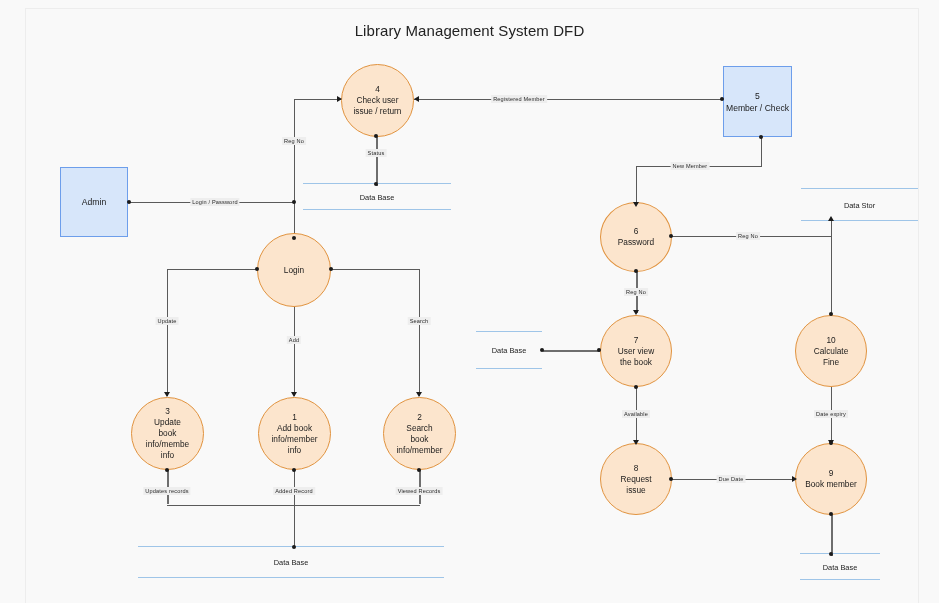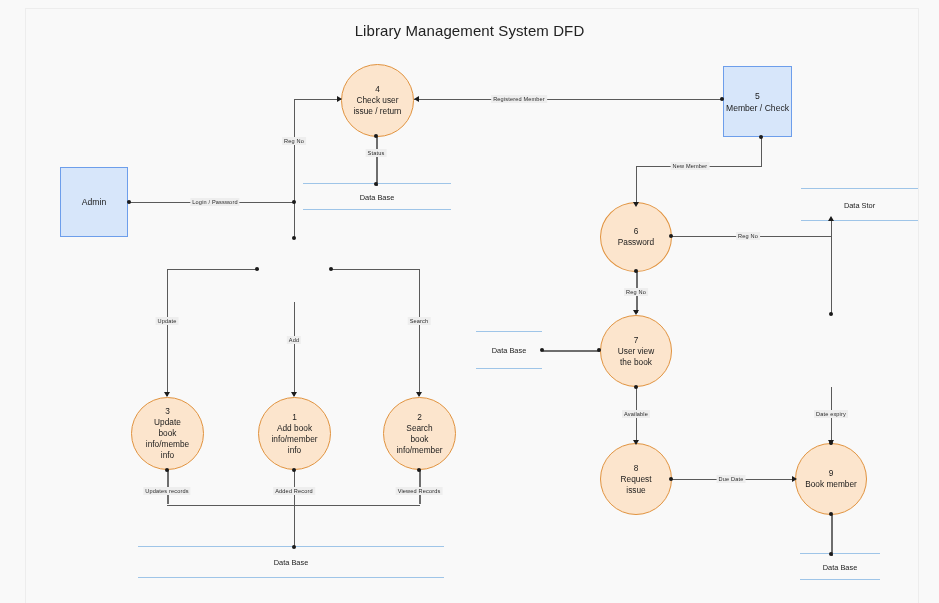--- a/index.html
+++ b/index.html
@@ -242,20 +242,24 @@
       <div class="num">5</div>
       <div class="lbl">Member / Check</div>
     </div>
 
     <div class="proc" style="left:341px;top:64px;width:73px;height:73px;">
       <div class="num">4</div>
       <div class="lbl">Check user
 issue / return</div>
     </div>
 
+    <div class="proc" style="left:257px;top:233px;width:74px;height:74px;">
+      <div class="num"></div>
+      <div class="lbl">Login</div>
+    </div>
 
     <div class="proc" style="left:131px;top:397px;width:73px;height:73px;">
       <div class="num">3</div>
       <div class="lbl">Update
 book
 info/membe
 info</div>
     </div>
 
     <div class="proc" style="left:258px;top:397px;width:73px;height:73px;">
@@ -276,20 +280,25 @@
       <div class="num">6</div>
       <div class="lbl">Password</div>
     </div>
 
     <div class="proc" style="left:600px;top:315px;width:72px;height:72px;">
       <div class="num">7</div>
       <div class="lbl">User view
 the book</div>
     </div>
 
+    <div class="proc" style="left:795px;top:315px;width:72px;height:72px;">
+      <div class="num">10</div>
+      <div class="lbl">Calculate
+Fine</div>
+    </div>
 
     <div class="proc" style="left:600px;top:443px;width:72px;height:72px;">
       <div class="num">8</div>
       <div class="lbl">Request
 issue</div>
     </div>
 
     <div class="proc" style="left:795px;top:443px;width:72px;height:72px;">
       <div class="num">9</div>
       <div class="lbl">Book member</div>

